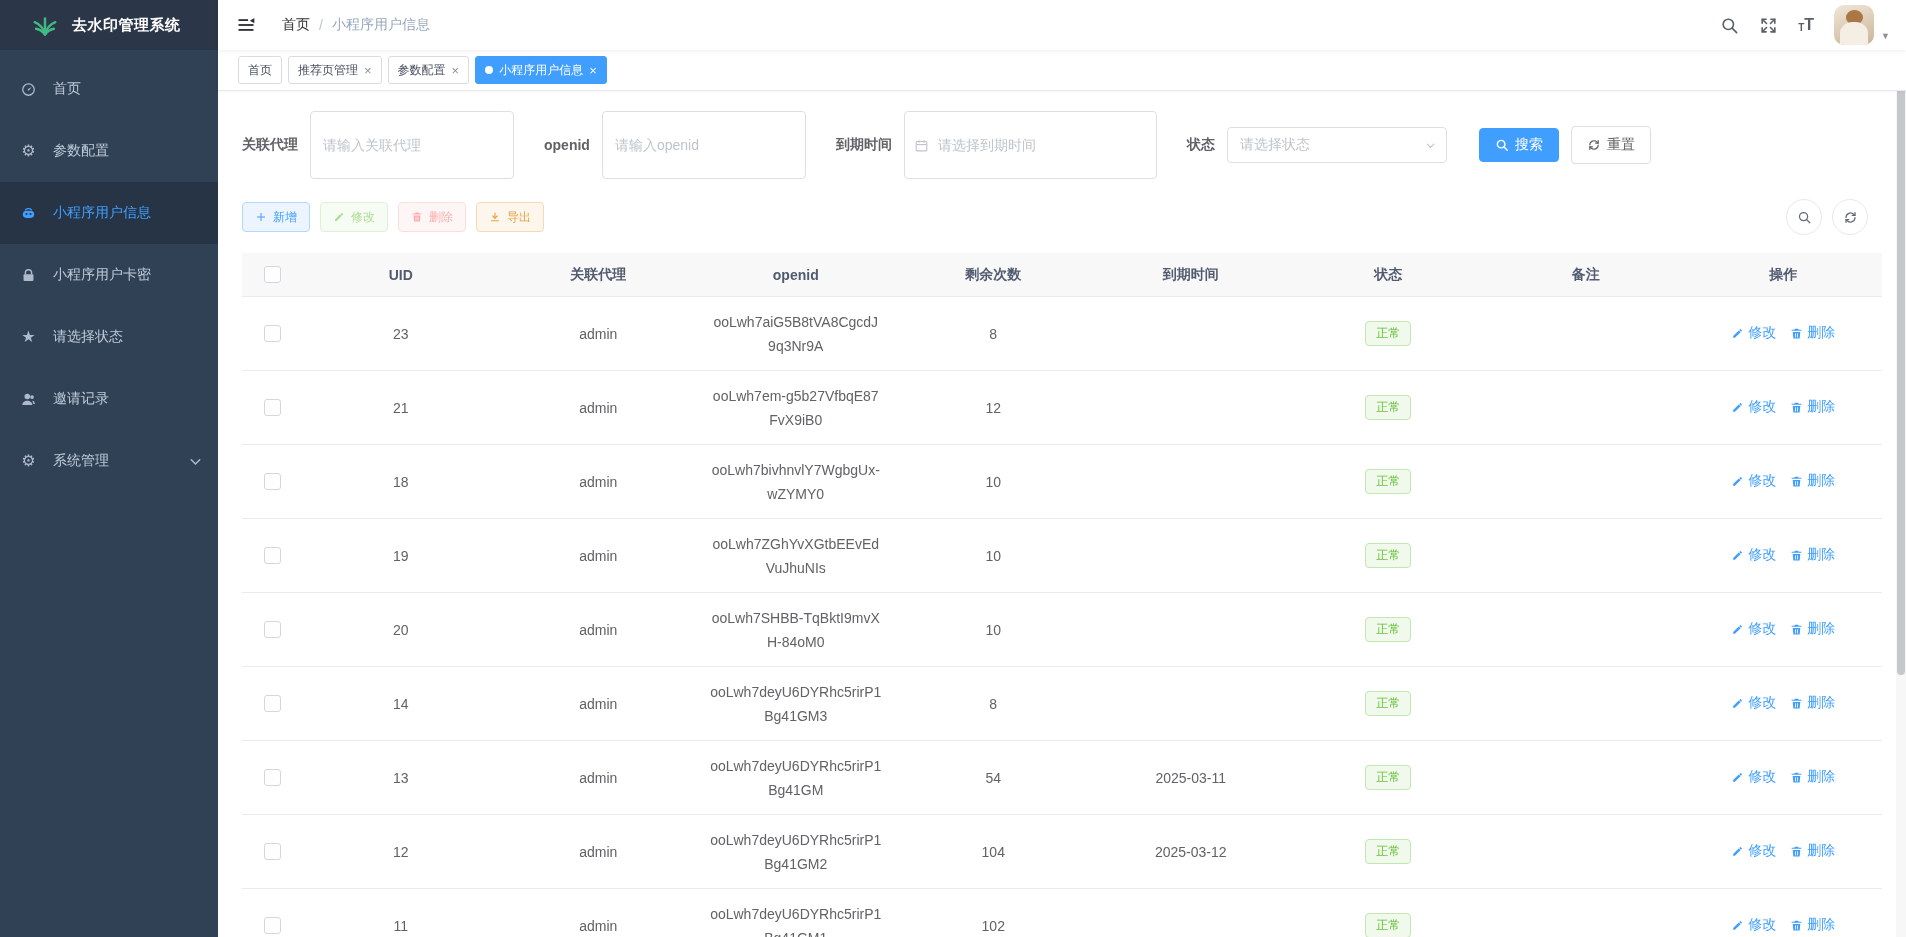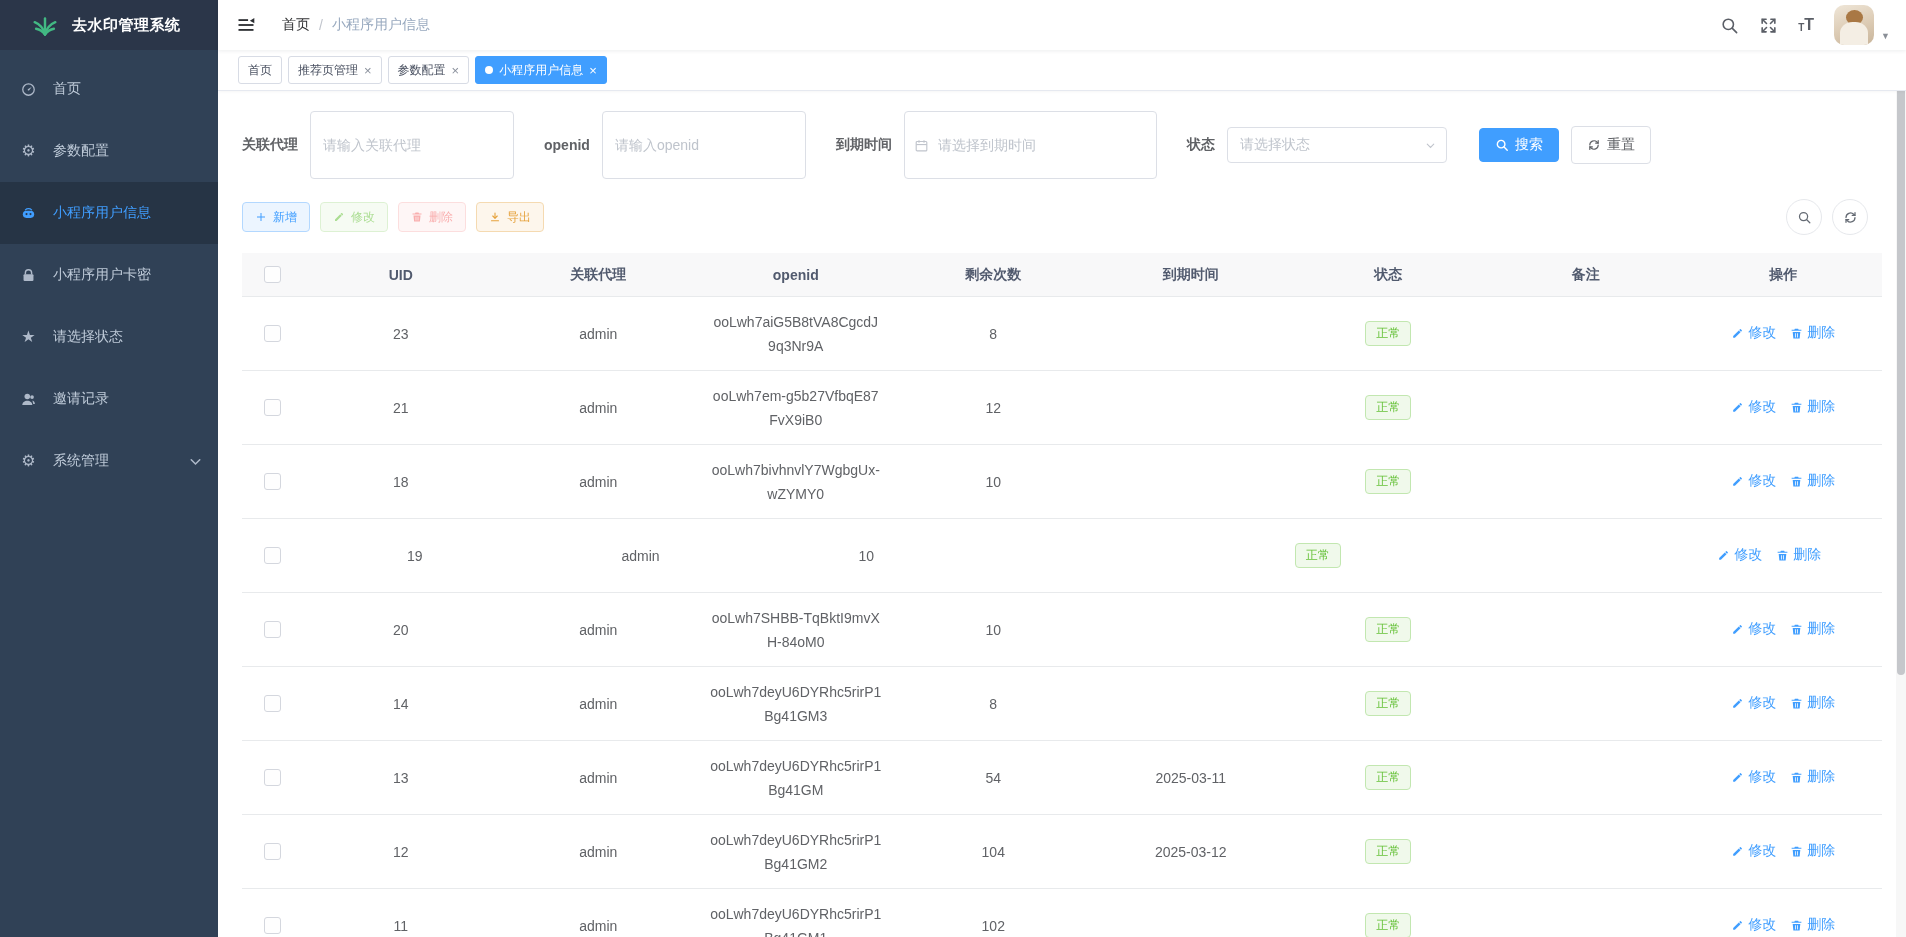--- a/index.html
+++ b/index.html
@@ -472,20 +472,23 @@
                   </span>
                   <span>删除</span>
                 </span></div>
             </div>
             <div class="trow">
               <div class="cell check">
                 <span class="checkbox"></span>
               </div>
               <div class="cell">19</div>
               <div class="cell">admin</div>
+              <div class="cell">
+                <div class="openid-text">ooLwh7ZGhYvXGtbEEvEdVuJhuNIs</div>
+              </div>
               <div class="cell">10</div>
               <div class="cell"></div>
               <div class="cell"><span class="badge-success">正常</span></div>
               <div class="cell"></div>
               <div class="cell"><span class="op-link">
                   <span class="icn bicn">
                     <svg viewBox="0 0 24 24" fill="currentColor">
                       <path d="M4 16.8V20h3.2L17.6 9.6l-3.2-3.2L4 16.8zM19.9 7.3a1 1 0 0 0 0-1.4l-1.8-1.8a1 1 0 0 0-1.4 0l-1.5 1.5 3.2 3.2 1.5-1.5z"></path>
                     </svg>
                   </span>

